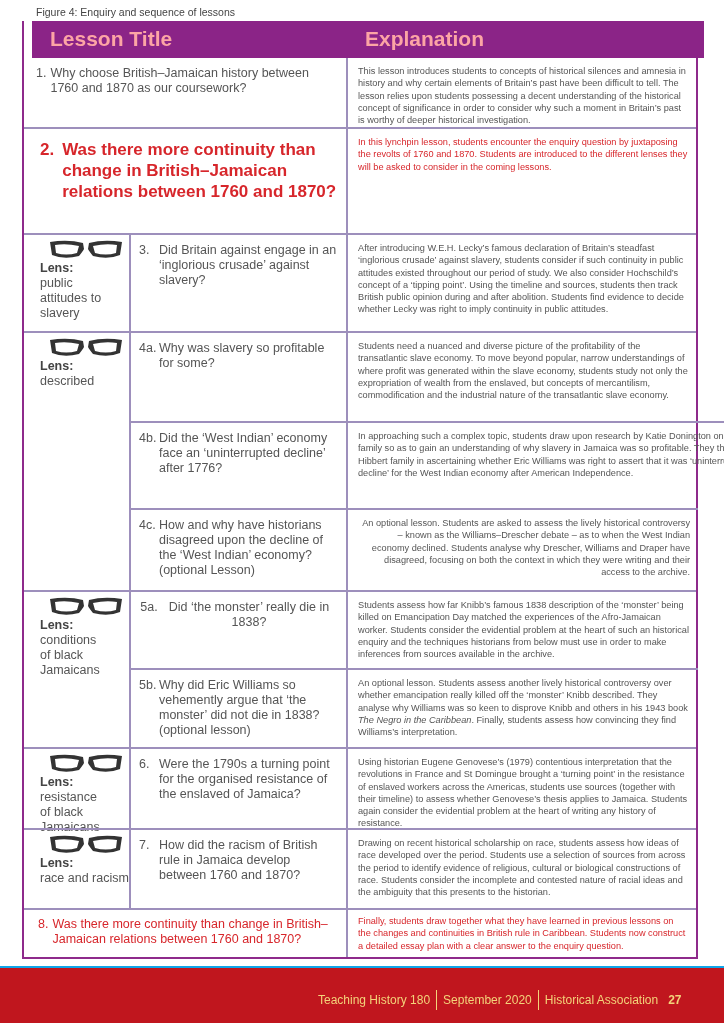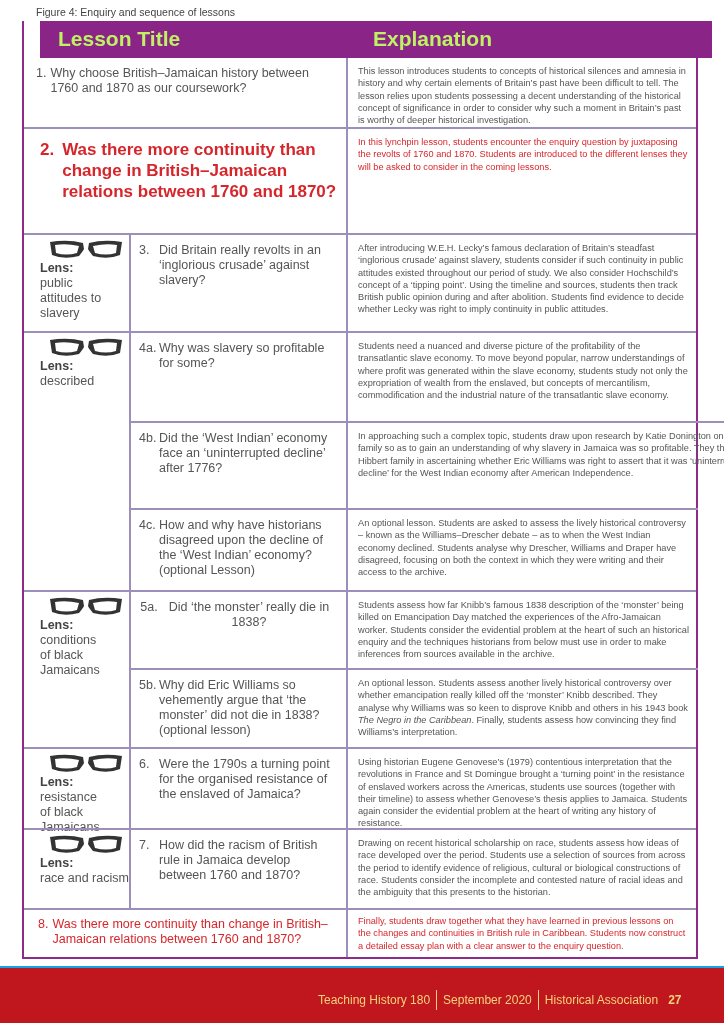--- a/index.html
+++ b/index.html
@@ -1,19 +1,19 @@
 <!DOCTYPE html>
 <html><head>
 <meta charset="utf-8">
 <style>
   html,body{margin:0;padding:0;}
   body{width:724px;height:1023px;background:#fff;position:relative;overflow:hidden;font-family:"Liberation Sans",sans-serif;color:#333;}
   .caption{position:absolute;left:36px;top:6px;font-size:10.5px;color:#444;}
   .table{position:absolute;left:22px;top:21px;width:676px;border:2px solid #8e2a8b;border-top:none;box-sizing:border-box;height:938px;}
-  .thead{position:absolute;left:16px;top:0;width:100%;height:37px;background:#8b2487;color:#bef264;font-weight:bold;font-size:21px;}
+  .thead{position:absolute;left:8px;top:0;width:100%;height:37px;background:#8b2487;color:#fca5a5;font-weight:bold;font-size:21px;}
   .thead .h1{position:absolute;left:18px;top:6px;}
   .thead .h2{position:absolute;left:333px;top:6px;}
   .row{position:absolute;left:0;width:100%;border-top:2px solid #9d8fbc;box-sizing:border-box;}
   .cell{position:absolute;top:0;bottom:0;box-sizing:border-box;}
   .vline{position:absolute;top:0;bottom:0;width:2px;background:#9d8fbc;}
   .expl{font-size:9.2px;line-height:12.3px;color:#555;padding:7px 8px 0 10px;}
   .red{color:#d7262b;}
   .qtext{font-size:12.5px;line-height:15px;color:#555;}
   .qwrap{display:flex;padding:8px 8px 0 14px;}
   .qnum{flex:0 0 auto;}
@@ -65,21 +65,21 @@
       <svg class="glasses" viewBox="0 0 76 22">
           <path d="M2 3 Q20 0 35 4 L36 10 Q38 7 40 10 L41 4 Q56 0 74 3 L72 16 Q60 21 45 17 Q41 12 40 10 Q38 7 36 10 Q35 12 31 17 Q16 21 4 16 Z M7 6 L8 14 Q18 17 29 14 L31 7 Q18 4 7 6 Z M45 7 L47 14 Q58 17 68 14 L69 6 Q58 4 45 7 Z" fill="#333" fill-rule="evenodd"></path>
         </svg>
       <b>Lens:</b>
       <span style="display:block;width:80px;">public attitudes to slavery</span>
     </div>
     <div class="vline" style="left:105px;"></div>
     <div class="cell" style="left:107px;width:216px;">
       <div class="qwrap" style="padding-left:8px;">
         <span class="qtext qnum" style="width:20px;">3.</span>
-        <span class="qtext qbody">Did Britain really revolts in an ‘inglorious crusade’ against slavery?</span>
+        <span class="qtext qbody">Did Britain against engage in an ‘inglorious crusade’ against slavery?</span>
       </div>
     </div>
     <div class="vline" style="left:322px;"></div>
     <div class="cell expl" style="left:324px;right:0;">After introducing W.E.H. Lecky’s famous declaration of Britain’s steadfast ‘inglorious crusade’ against slavery, students consider if such continuity in public attitudes existed throughout our period of study. We also consider Hochschild’s concept of a ‘tipping point’. Using the timeline and sources, students then track British public opinion during and after abolition.  Students find evidence to decide whether Lecky was right to imply continuity in public attitudes.</div>
   </div>
 
   <div class="row" style="top:310px;height:260px;">
     <div class="cell lens" style="left:0;width:106px;">
       <svg class="glasses" viewBox="0 0 76 22">
           <path d="M2 3 Q20 0 35 4 L36 10 Q38 7 40 10 L41 4 Q56 0 74 3 L72 16 Q60 21 45 17 Q41 12 40 10 Q38 7 36 10 Q35 12 31 17 Q16 21 4 16 Z M7 6 L8 14 Q18 17 29 14 L31 7 Q18 4 7 6 Z M45 7 L47 14 Q58 17 68 14 L69 6 Q58 4 45 7 Z" fill="#333" fill-rule="evenodd"></path>
@@ -112,21 +112,21 @@
     </div>
 
     <div class="row" style="top:175px;left:107px;width:567px;height:85px;">
       <div class="cell" style="left:0;width:216px;">
         <div class="qwrap" style="padding-left:8px;">
           <span class="qtext qnum" style="width:20px;">4c.</span>
           <span class="qtext qbody">How and why have historians disagreed upon the decline of the ‘West Indian’ economy? (optional Lesson)</span>
         </div>
       </div>
       <div class="vline" style="left:215px;"></div>
-      <div class="cell expl" style="left:217px;right:0;">An optional lesson. Students are asked to assess the lively historical controversy – known as the Williams–Drescher debate – as to when the West Indian economy declined. Students analyse why Drescher, Williams and Draper have disagreed, focusing on both the context in which they were writing and their access to the archive.</div>
+      <div class="cell expl" style="left:217px;right:0;text-align:right;">An optional lesson. Students are asked to assess the lively historical controversy – known as the Williams–Drescher debate – as to when the West Indian economy declined. Students analyse why Drescher, Williams and Draper have disagreed, focusing on both the context in which they were writing and their access to the archive.</div>
     </div>
   </div>
 
   <div class="row" style="top:569px;height:158px;">
     <div class="cell lens" style="left:0;width:106px;">
       <svg class="glasses" viewBox="0 0 76 22">
           <path d="M2 3 Q20 0 35 4 L36 10 Q38 7 40 10 L41 4 Q56 0 74 3 L72 16 Q60 21 45 17 Q41 12 40 10 Q38 7 36 10 Q35 12 31 17 Q16 21 4 16 Z M7 6 L8 14 Q18 17 29 14 L31 7 Q18 4 7 6 Z M45 7 L47 14 Q58 17 68 14 L69 6 Q58 4 45 7 Z" fill="#333" fill-rule="evenodd"></path>
         </svg>
       <b>Lens:</b>
       <span style="display:block;width:70px;">conditions of black Jamaicans</span>

